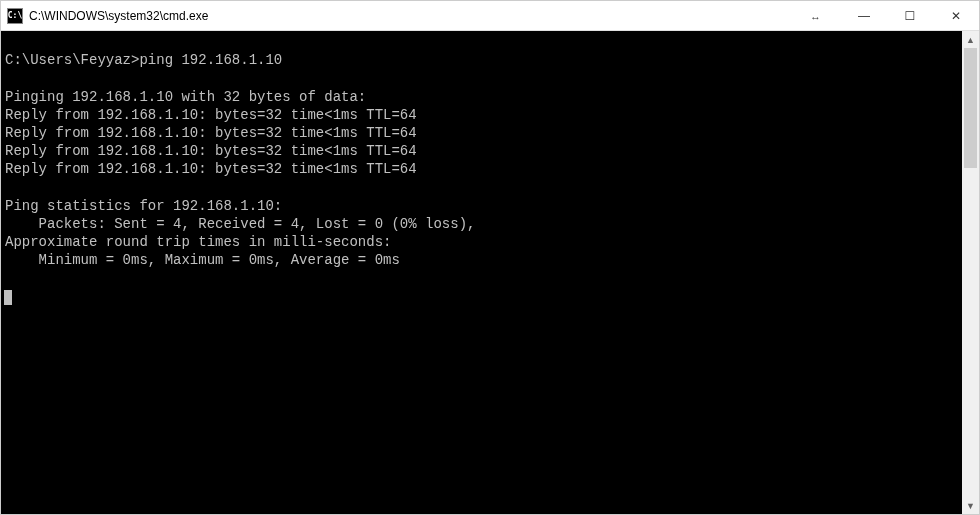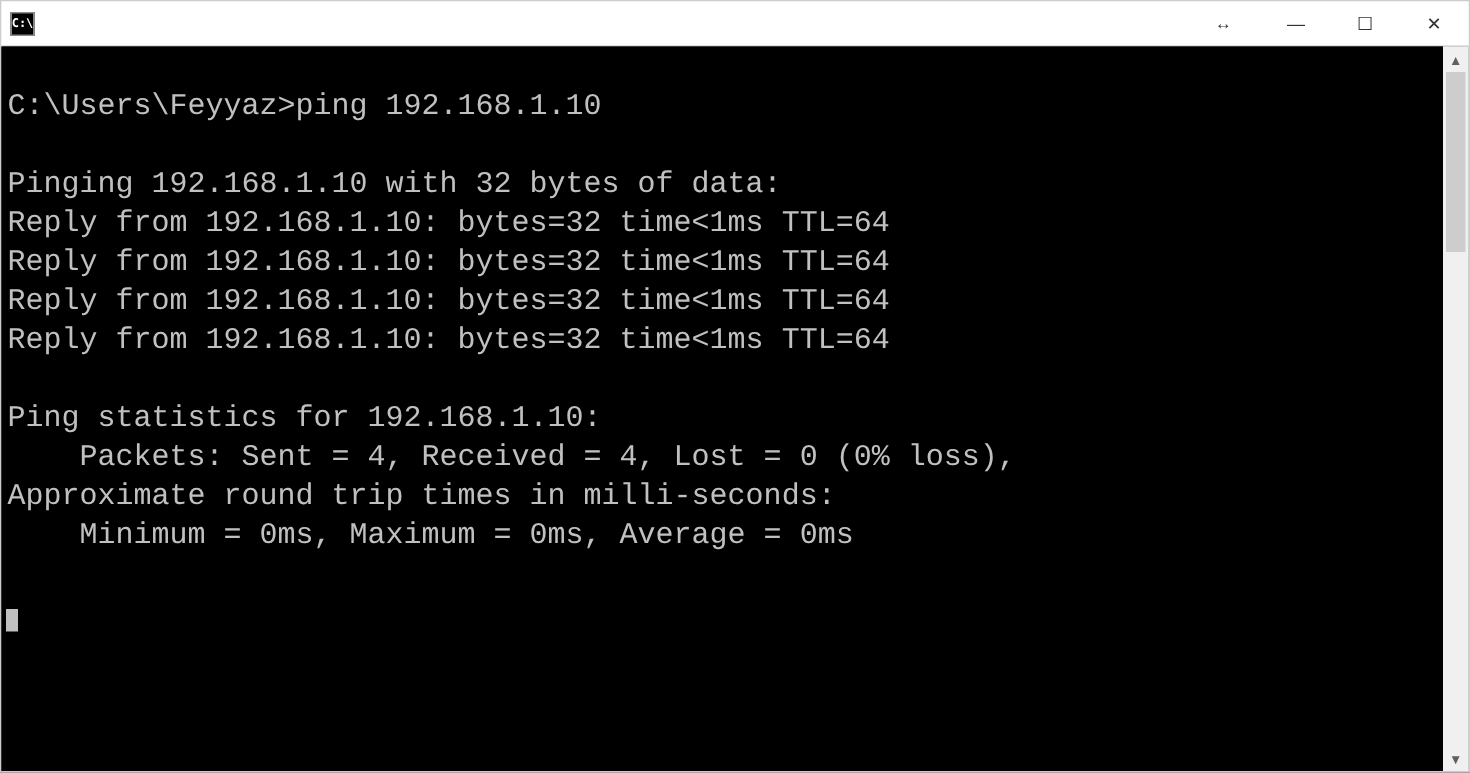--- a/index.html
+++ b/index.html
@@ -73,21 +73,21 @@
     .client-area {
       flex: 1;
       display: flex;
       background: #000;
     }
     .terminal {
       flex: 1;
       background: #000;
       color: #c0c0c0;
       font-family: Consolas, "Courier New", monospace;
-      font-size: 20px;
+      font-size: 14px;
       line-height: 1.3;
       padding: 2px 4px;
       white-space: pre;
       overflow: hidden;
     }
     .scrollbar {
       width: 17px;
       background: #f0f0f0;
       display: flex;
       flex-direction: column;
@@ -125,20 +125,21 @@
       vertical-align: text-bottom;
       margin-left: -1px;
     }
   </style>
 </head>
 <body>
 
 <div class="window">
   <div class="titlebar">
     <div class="titlebar-icon">C:\</div>
+    <div class="titlebar-title">C:\WINDOWS\system32\cmd.exe</div>
     <div class="titlebar-spacer"></div>
     <div class="titlebar-extra">↔</div>
     <div class="titlebar-buttons">
       <div class="titlebar-btn">—</div>
       <div class="titlebar-btn">☐</div>
       <div class="titlebar-btn close">✕</div>
     </div>
   </div>
   <div class="client-area">
     <div class="terminal" id="terminal">

